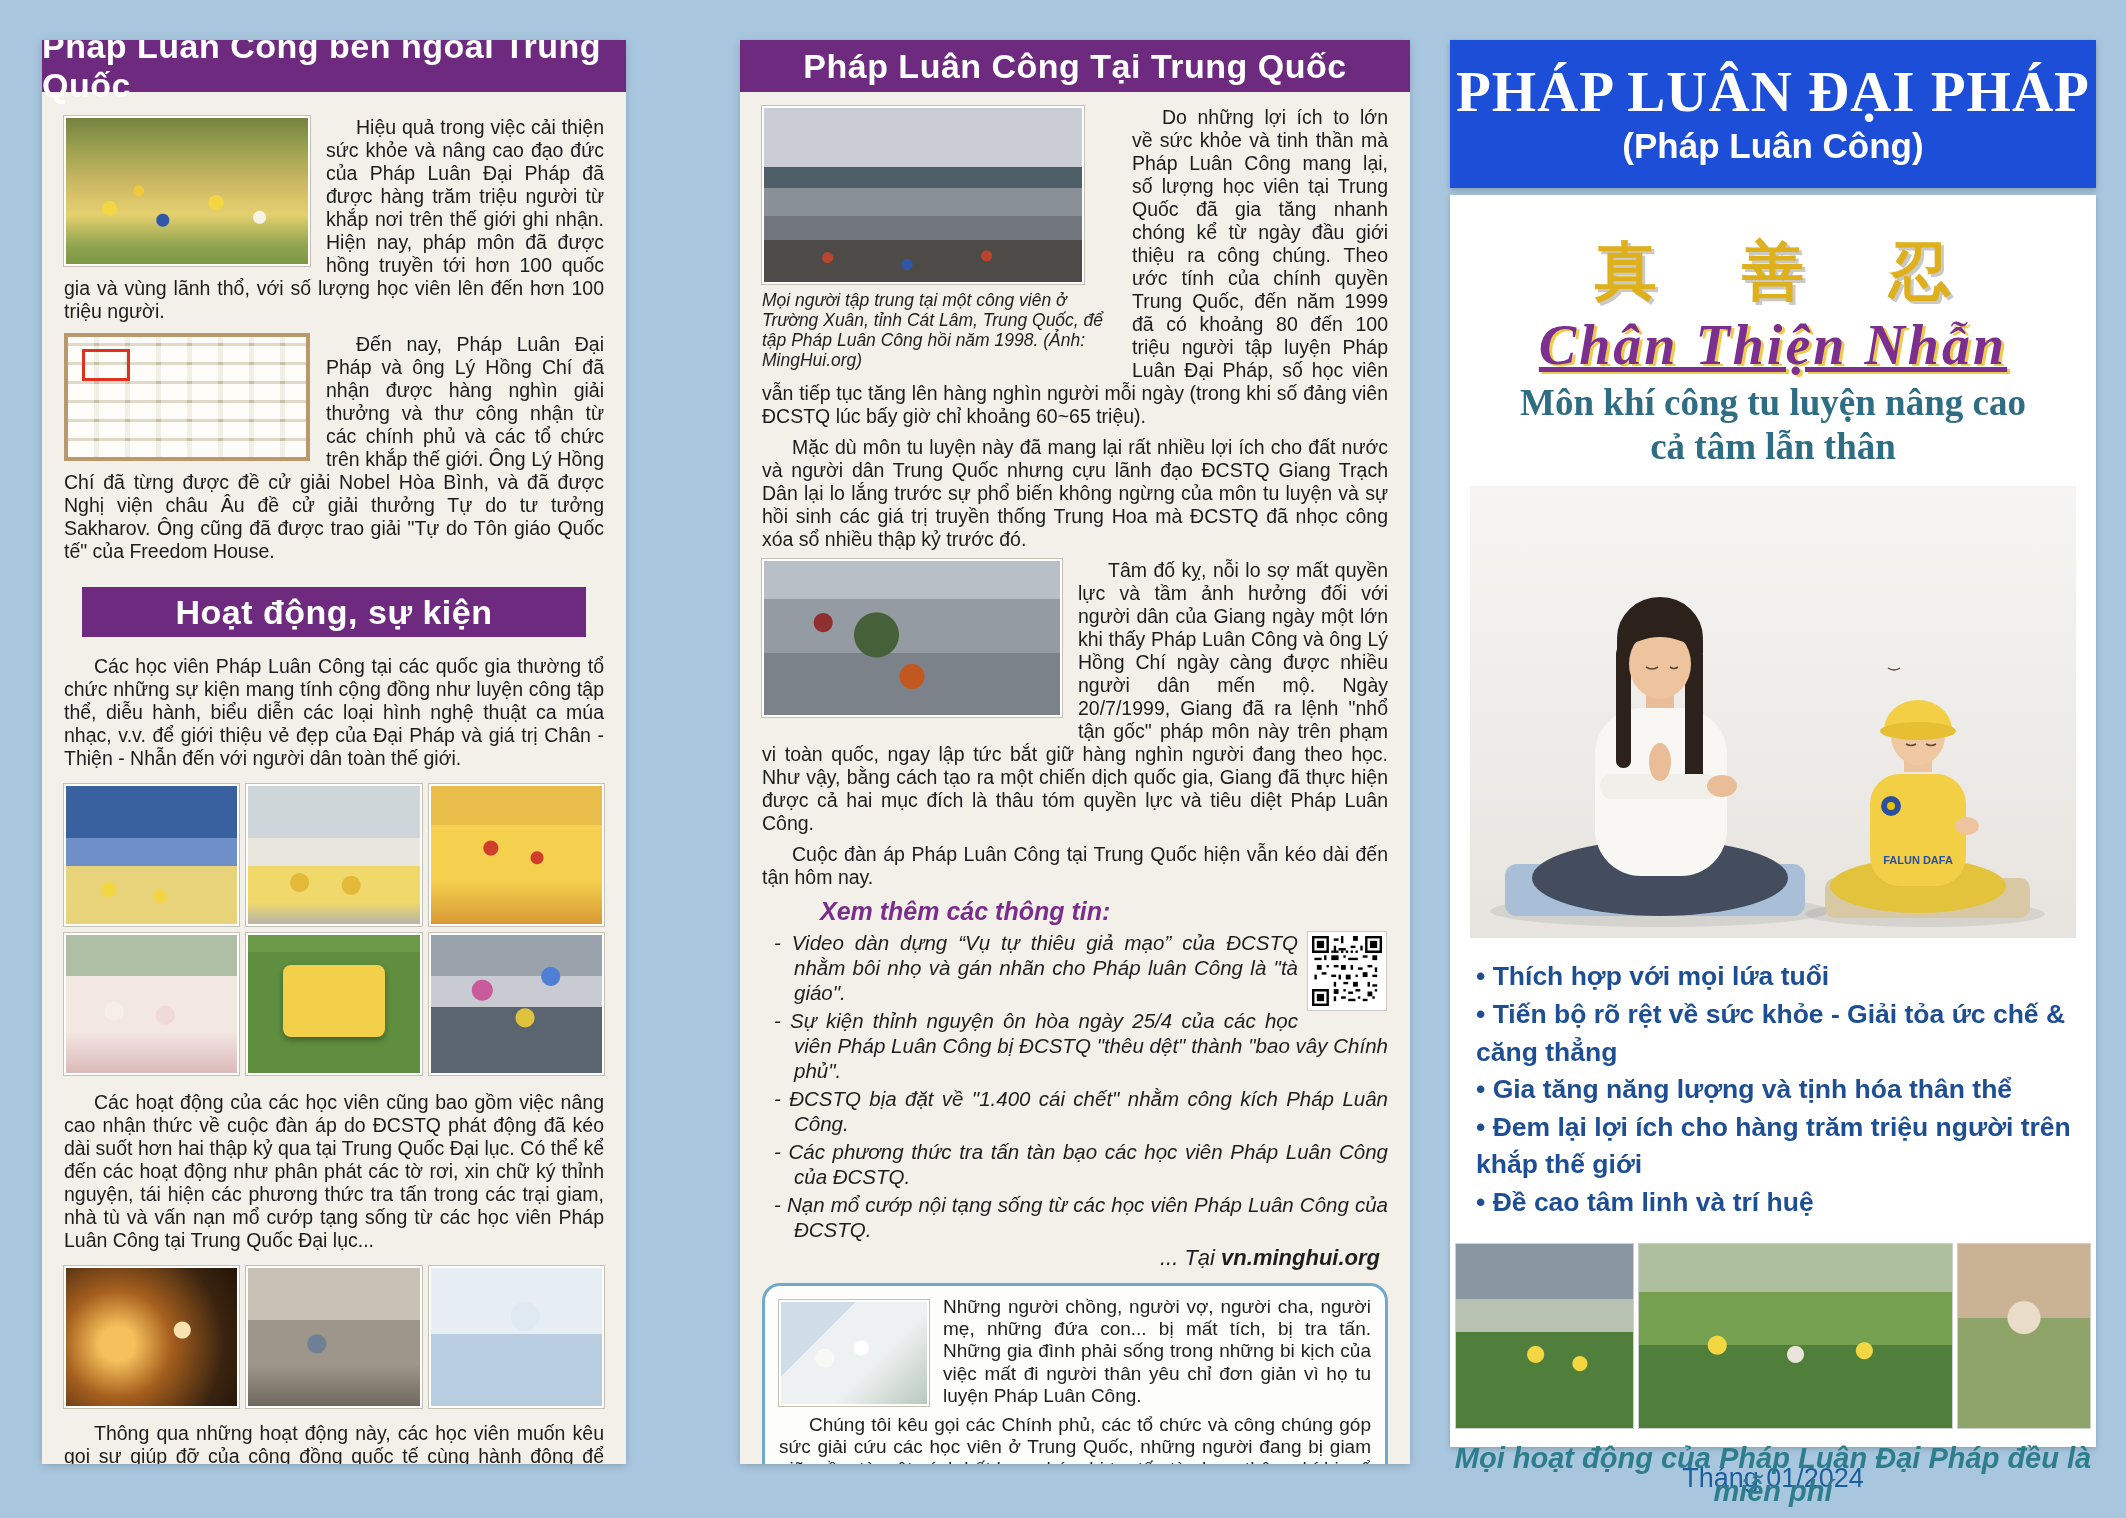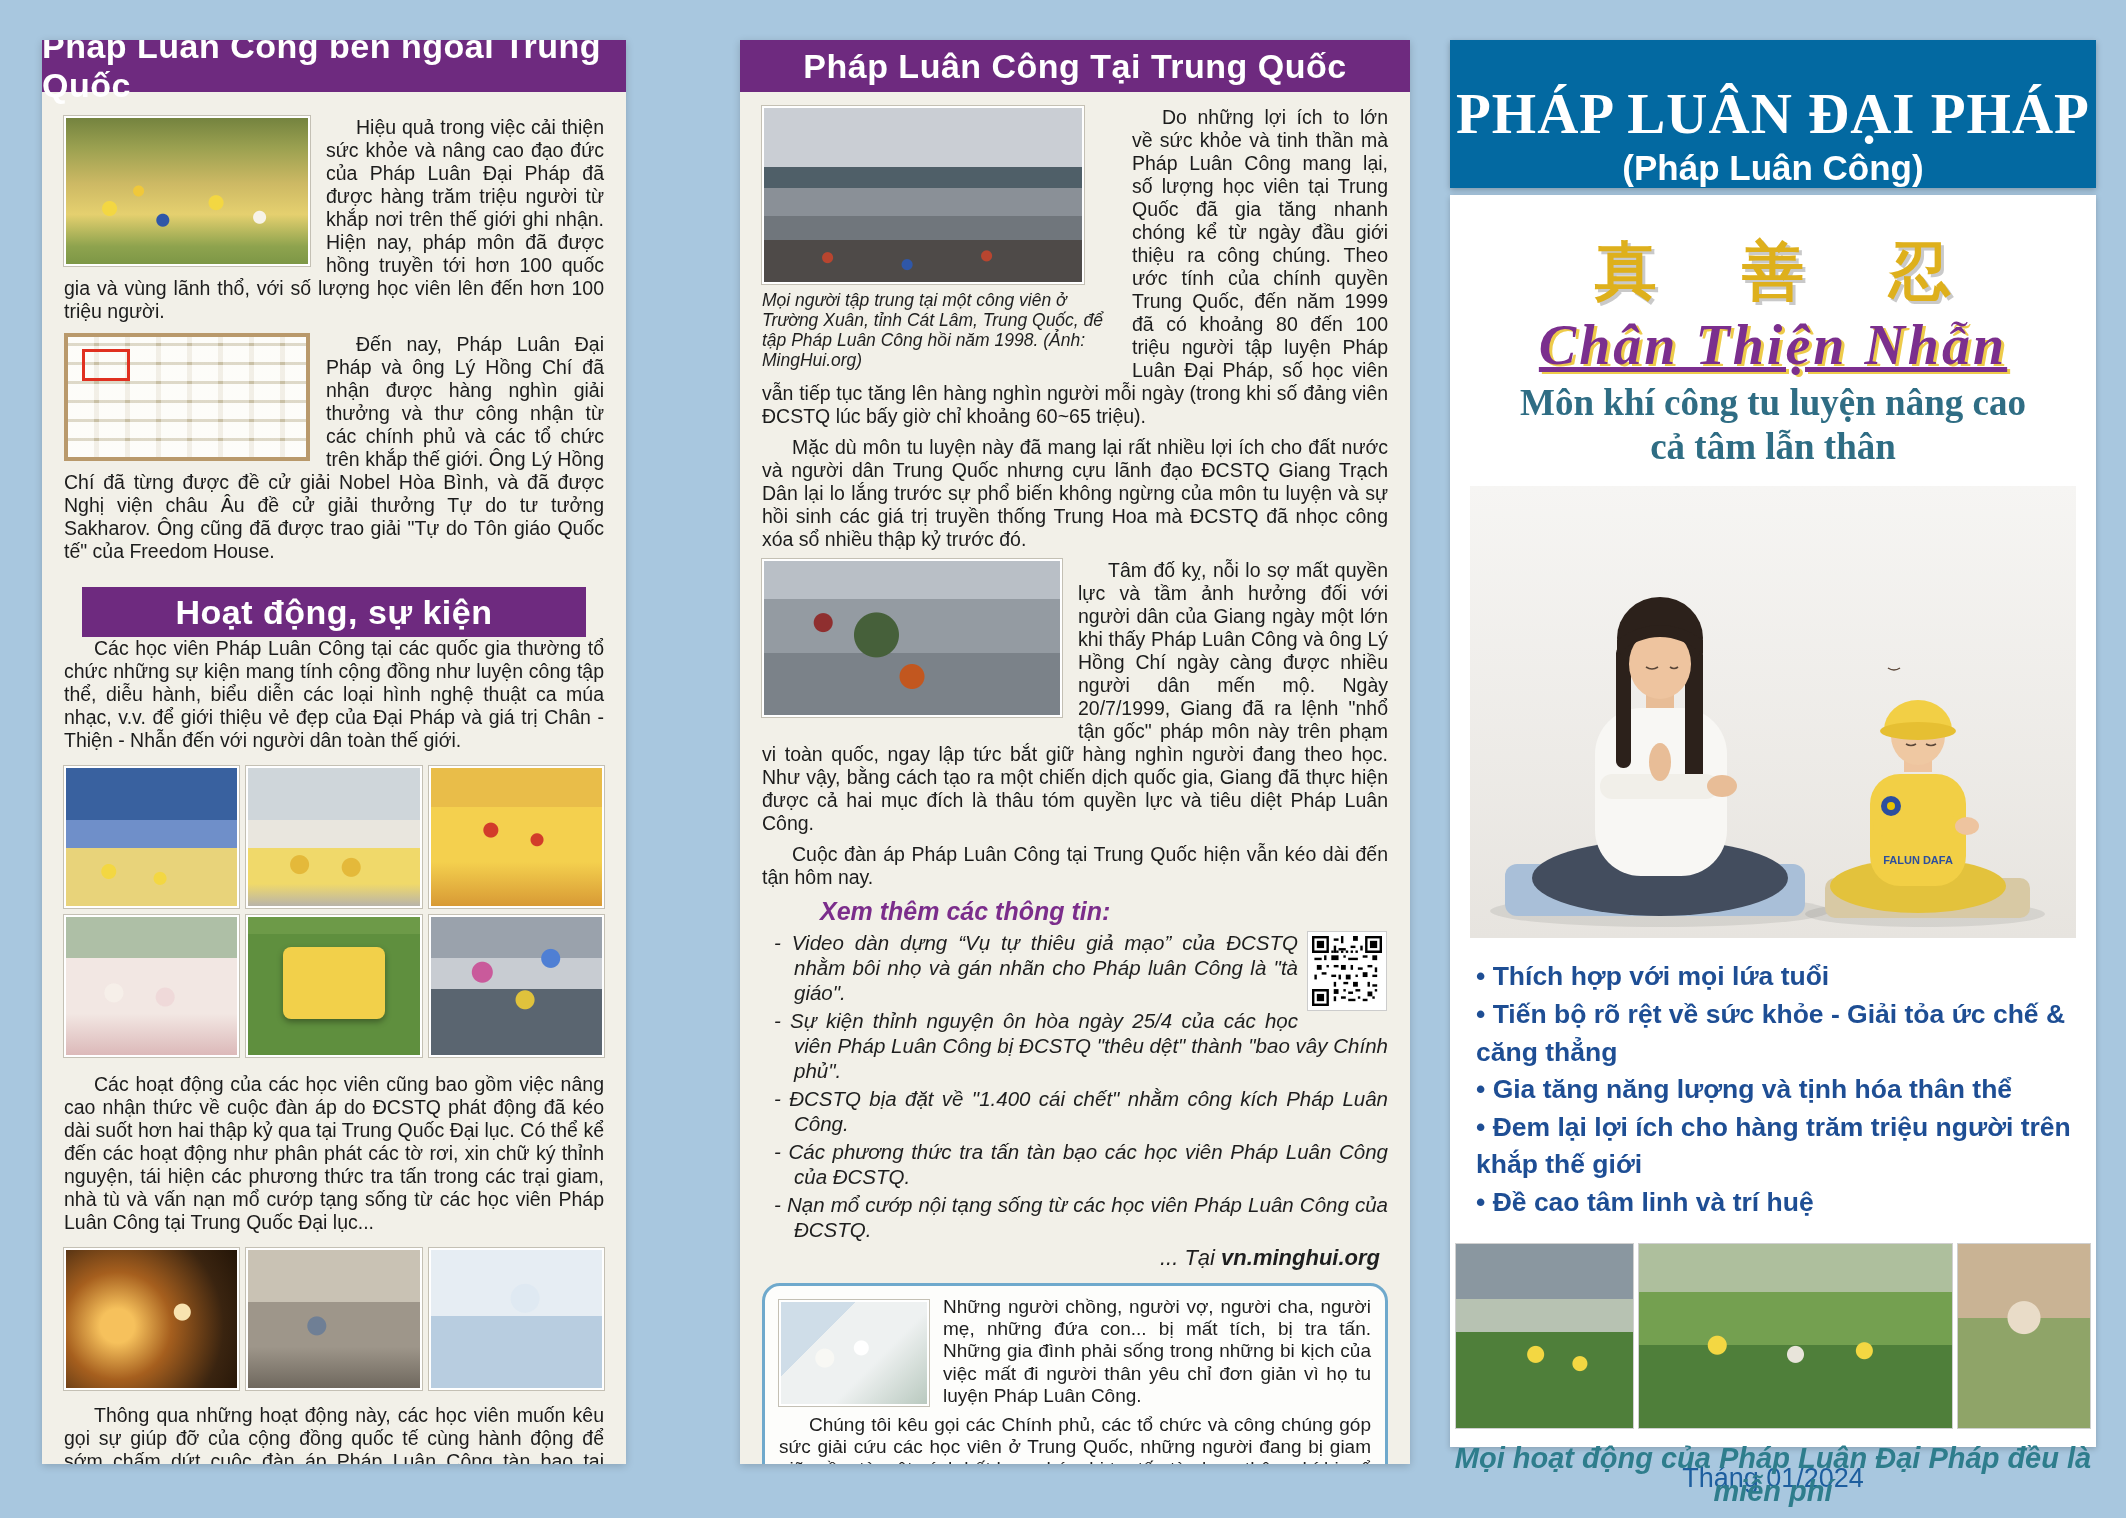--- a/index.html
+++ b/index.html
@@ -119,22 +119,22 @@
   .family-box { border:3px solid #6fa9cc; border-radius:18px; background:#fdfdfb;
                 margin-top:12px; padding:10px 14px 12px; }
   .ph-wreath { float:left; width:150px; height:106px; margin:4px 14px 2px 0;
     background:
       radial-gradient(circle at 30% 55%, #f8f8f4 0 9px, rgba(0,0,0,0) 10px),
       radial-gradient(circle at 55% 45%, #ffffff 0 7px, rgba(0,0,0,0) 8px),
       linear-gradient(135deg,#cfdde8 0 30%,#eef1f1 30% 62%,#b9c9bf 100%); }
   .family-box p { font-size:19px; line-height:1.17; text-align:justify; }
 
   
-  .teal-box { background:#0369a1; height:148px; display:flex; flex-direction:column;
-              align-items:center; justify-content:flex-end; box-shadow:0 2px 6px rgba(0,0,0,.25); }
+  .teal-box { background:#1d4ed8; height:148px; display:flex; flex-direction:column;
+              align-items:center; justify-content:center; box-shadow:0 2px 6px rgba(0,0,0,.25); }
   .teal-title { font-family:"Liberation Serif","DejaVu Serif",serif; font-weight:bold;
                 color:#fff; font-size:57px; letter-spacing:1px; line-height:1.05; }
   .teal-sub { color:#fff; font-weight:bold; font-size:35px; margin-top:4px; }
   .white-box { background:#fff; margin-top:7px; height:1252px; text-align:center;
                padding-top:34px; position:relative; box-shadow:0 2px 6px rgba(0,0,0,.2); }
   .cn { font-size:62px; font-weight:bold; color:#deb01c; letter-spacing:34px; padding-left:34px;
         text-shadow:3px 3px 0 #c9c9c9; }
   .motto { font-family:"Liberation Serif","DejaVu Serif",serif;
            font-style:italic; font-weight:bold; font-size:56px; color:#7b2f8e;
            text-shadow:3px 2px 0 #eecb4a; letter-spacing:3px;text-decoration:underline; }
@@ -175,21 +175,21 @@
       <p class="body ind" style="padding-top:24px;">Hiệu quả trong việc cải thiện sức khỏe và nâng cao đạo đức của Pháp Luân Đại Pháp đã được hàng trăm triệu người từ khắp nơi trên thế giới ghi nhận. Hiện nay, pháp môn đã được hồng truyền tới hơn 100 quốc gia và vùng lãnh thổ, với số lượng học viên lên đến hơn 100 triệu người.</p>
       <div class="clear"></div>
       <div class="ph ph-awards fl"></div>
       <p class="body ind" style="padding-top:10px;">Đến nay, Pháp Luân Đại Pháp và ông Lý Hồng Chí đã nhận được hàng nghìn giải thưởng và thư công nhận từ các chính phủ và các tổ chức trên khắp thế giới. Ông Lý Hồng Chí đã từng được đề cử giải Nobel Hòa Bình, và đã được Nghị viện châu Âu đề cử giải thưởng Tự do tư tưởng Sakharov. Ông cũng đã được trao giải "Tự do Tôn giáo Quốc tế" của Freedom House.</p>
       <div class="clear"></div>
     </div>
     <header class="bar inset">
       <span>Hoạt động, sự kiện</span>
     </header>
     <div class="pbody">
-      <p class="body ind" style="">Các học viên Pháp Luân Công tại các quốc gia thường tổ chức những sự kiện mang tính cộng đồng như luyện công tập thể, diễu hành, biểu diễn các loại hình nghệ thuật ca múa nhạc, v.v. để giới thiệu vẻ đẹp của Đại Pháp và giá trị Chân - Thiện - Nhẫn đến với người dân toàn thế giới.</p>
+      <p class="body ind" style="padding-top:18px;">Các học viên Pháp Luân Công tại các quốc gia thường tổ chức những sự kiện mang tính cộng đồng như luyện công tập thể, diễu hành, biểu diễn các loại hình nghệ thuật ca múa nhạc, v.v. để giới thiệu vẻ đẹp của Đại Pháp và giá trị Chân - Thiện - Nhẫn đến với người dân toàn thế giới.</p>
       <div class="grid6">
         <div class="ph ph-flags"></div>
         <div class="ph ph-band"></div>
         <div class="ph ph-dancers"></div>
         <div class="ph ph-ladies"></div>
         <div class="ph ph-aerial"></div>
         <div class="ph ph-timessq"></div>
       </div>
       <p class="body ind" style="padding-top:16px;">Các hoạt động của các học viên cũng bao gồm việc nâng cao nhận thức về cuộc đàn áp do ĐCSTQ phát động đã kéo dài suốt hơn hai thập kỷ qua tại Trung Quốc Đại lục. Có thể kể đến các hoạt động như phân phát các tờ rơi, xin chữ ký thỉnh nguyện, tái hiện các phương thức tra tấn trong các trại giam, nhà tù và vấn nạn mổ cướp tạng sống từ các học viên Pháp Luân Công tại Trung Quốc Đại lục...</p>
       <div class="grid3">

